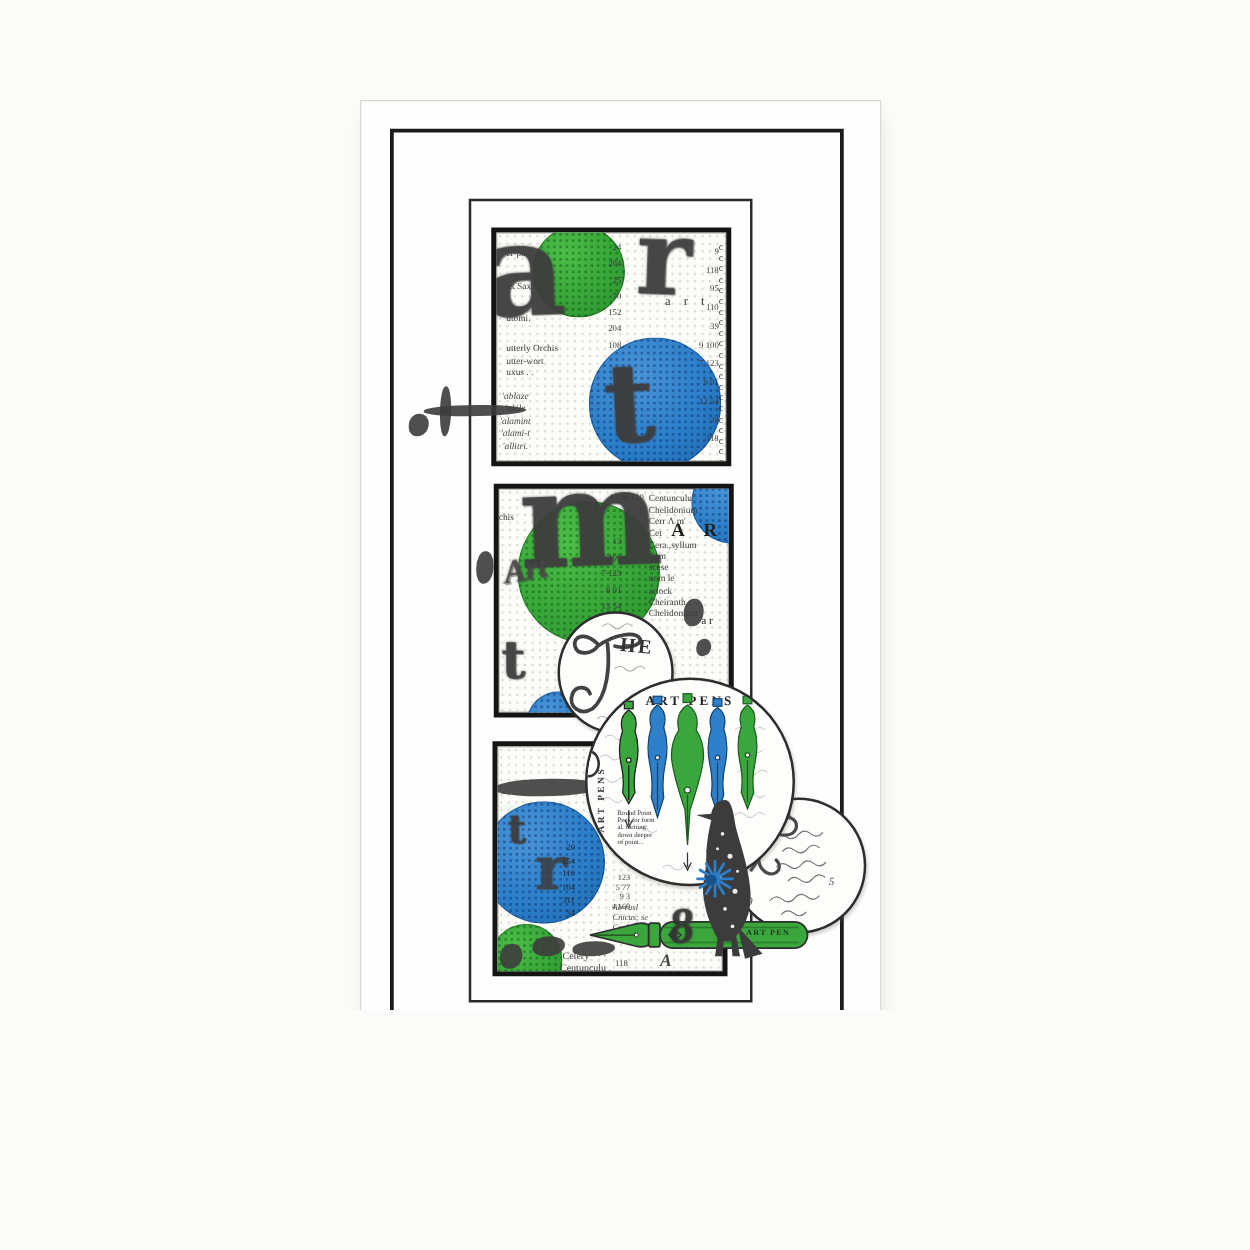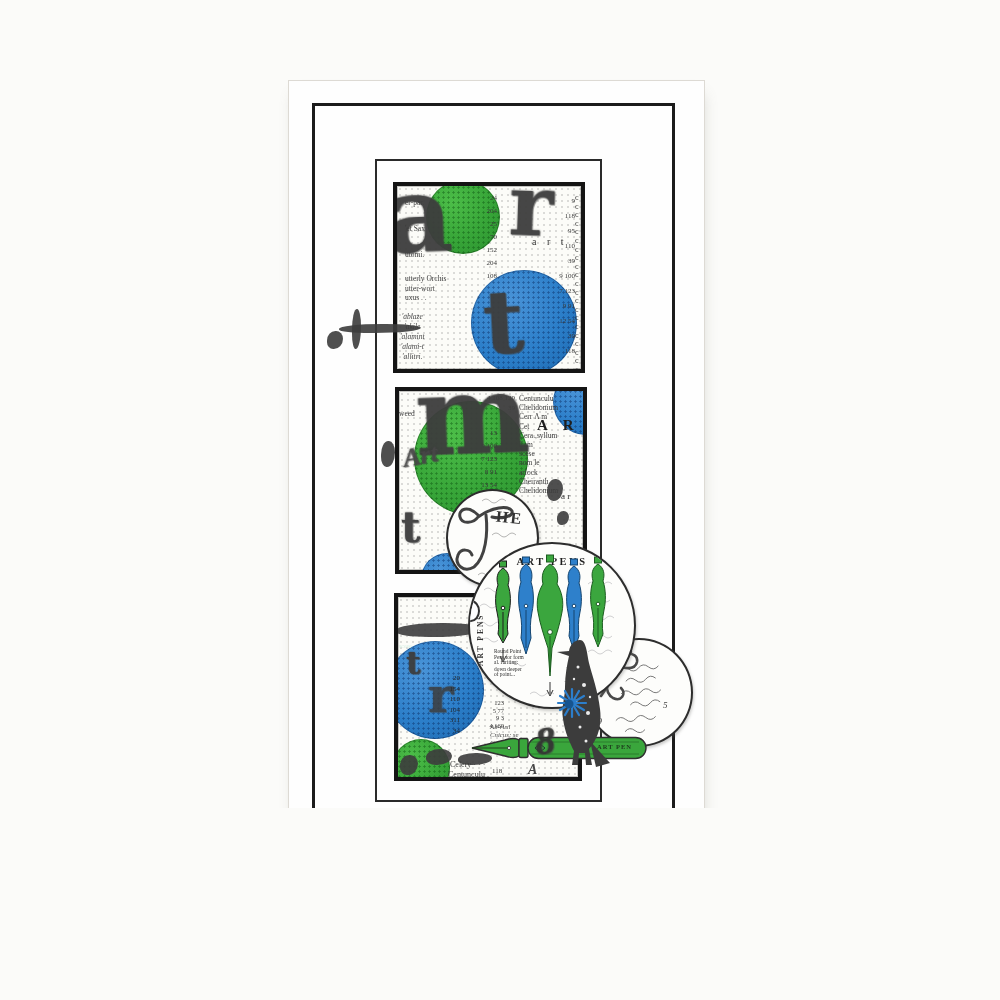--- a/index.html
+++ b/index.html
@@ -109,21 +109,21 @@
     <div class="blob" style="left:63px;top:228px;width:9px;height:40px;"></div>
     <div class="blob" style="left:38px;top:250px;width:16px;height:18px;"></div>
     <div class="blob" style="left:92px;top:360px;width:14px;height:26px;"></div>
 
     <div class="sq" style="left:106px;top:306px;width:192px;height:187px;">
       <div class="dotgrid"></div>
       <div class="stampc g-circle" style="left:15px;top:10px;width:114px;height:114px;"></div>
       <div class="stampc b-circle" style="left:154px;top:-22px;width:66px;height:66px;"></div>
       <div class="stampc b-circle" style="left:22px;top:162px;width:52px;height:52px;"></div>
 
-      <div class="dict" style="left:0px;top:18px;font-size:7.5px;">weed</div>
+      <div class="dict" style="left:0px;top:18px;font-size:7.5px;">chis</div>
       <div class="dict" style="left:120px;top:3px;font-size:7.5px;line-height:9.2px;">
 
       <span class="ln">Centunculu</span>
           <span class="ln">Chelidonium</span>
           <span class="ln">Cerr Λ m'</span>
           <span class="ln">Cet</span>
           <span class="ln">Cera.,syllum</span>
           <span class="ln">llum</span>
           <span class="ln">scese</span>
           <span class="ln">nom le</span>

